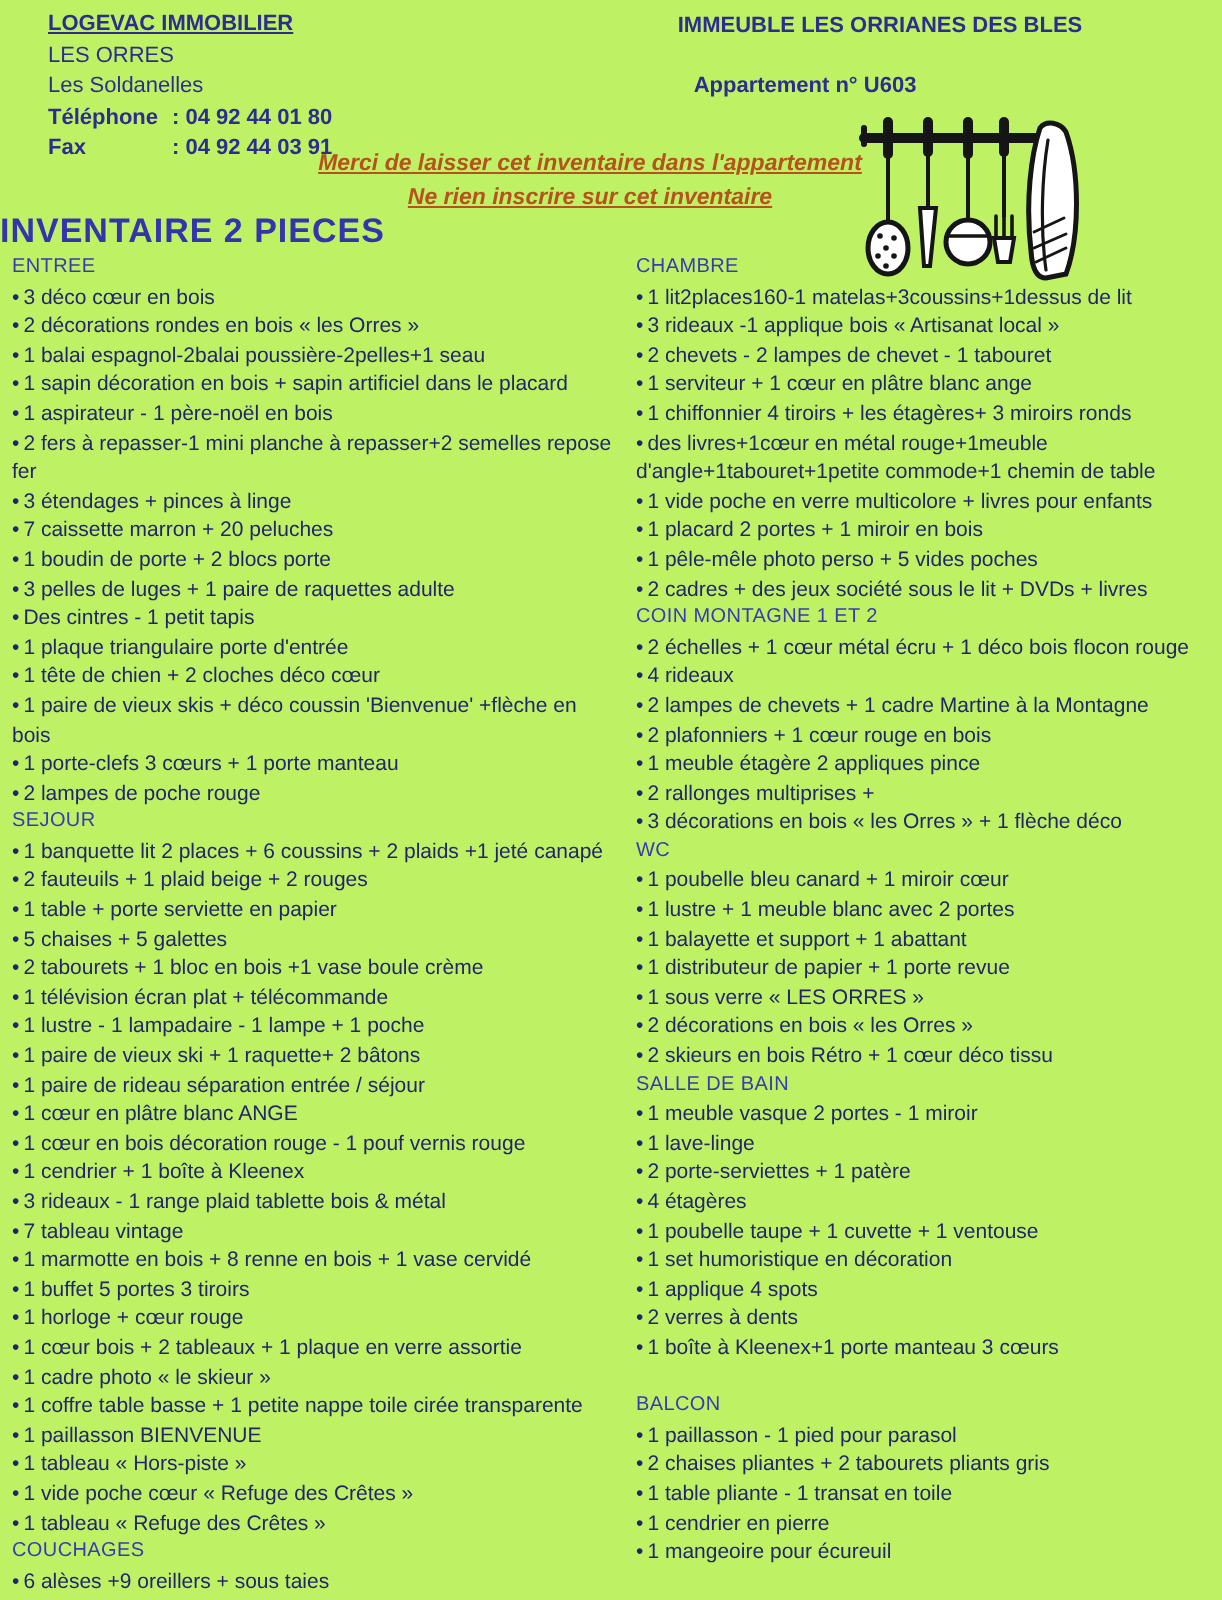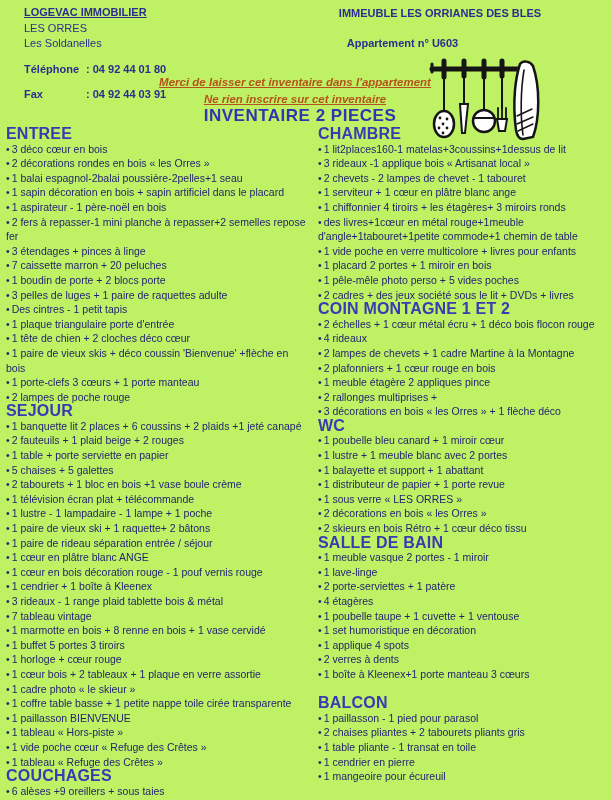--- a/index.html
+++ b/index.html
@@ -4,41 +4,41 @@
 <style>
   html,body{margin:0;padding:0;background:#e8e8e8;}
   .page{
     position:relative;width:611px;height:800px;background:#bef264;
     font-family:"Liberation Sans",sans-serif;overflow:hidden;
     color:#24246e;
   }
   
   .agency{position:absolute;left:24px;top:5px;font-size:11px;line-height:15.6px;color:#2d2d90;}
   .agency .company{font-weight:bold;text-decoration:underline;}
-  .agency .bold{font-weight:bold;margin-top:10px;}
+  .agency .bold{font-weight:bold;}
   .agency .lbl{display:inline-block;width:62px;}
   
   .building{position:absolute;left:290px;top:7px;width:300px;text-align:center;
     font-size:11px;font-weight:bold;color:#2d2d90;}
   .apartment{position:absolute;left:290px;top:37px;width:225px;text-align:center;
     font-size:11px;font-weight:bold;color:#2d2d90;}
   
   .notice{position:absolute;left:0;top:74px;width:590px;text-align:center;
     font-size:11.5px;font-style:italic;font-weight:bold;color:#b5521d;line-height:17px;}
   .notice div{text-decoration:underline;}
   
-  .main-title{position:absolute;left:0;top:106px;width:600px;text-align:center;
+  .main-title{position:absolute;left:0;top:106px;width:600px;text-align:left;
     font-size:17px;font-weight:bold;letter-spacing:.5px;color:#3434ac;}
   
   .clipart{position:absolute;left:428px;top:58px;width:118px;height:92px;}
   
   .col{position:absolute;top:127px;font-size:10.5px;line-height:14.6px;}
   .col-left{left:6px;width:304px;}
   .col-right{left:318px;width:292px;}
-  .section-head{font-weight:bold;font-size:16px;color:#3a3ab2;letter-spacing:.2px;}
+  .section-head{font-weight:normal;font-size:10px;color:#3a3ab2;letter-spacing:.2px;}
   .gap-before{margin-top:14.6px;}
   .item{color:#24246e;}
   .item::before{content:"\2022";margin-right:2px;}
 </style>
 </head>
 <body>
 
 <div class="page">
 
   <div class="agency">

